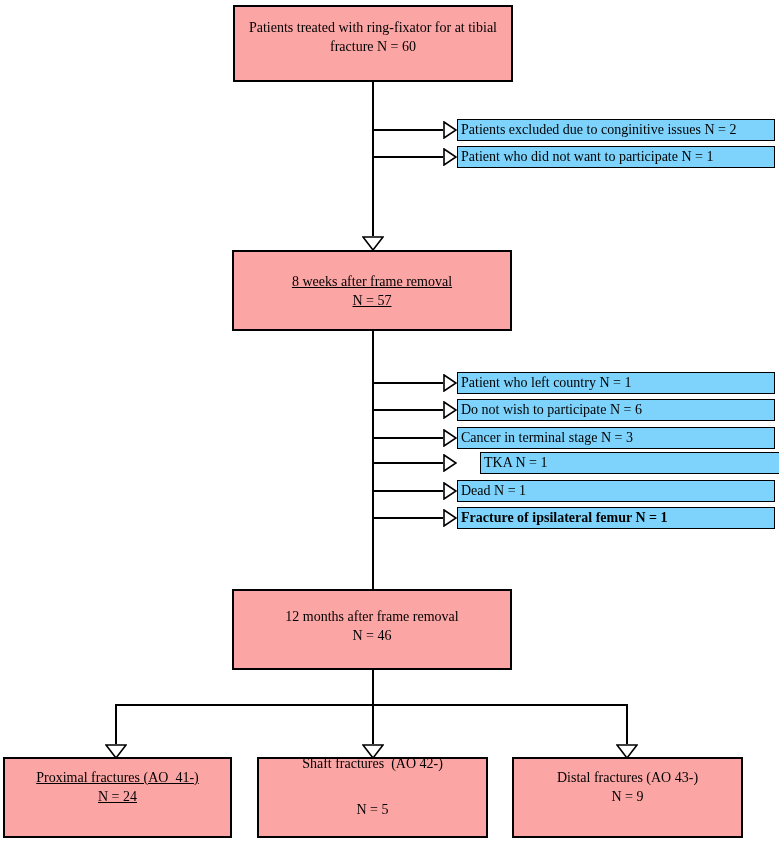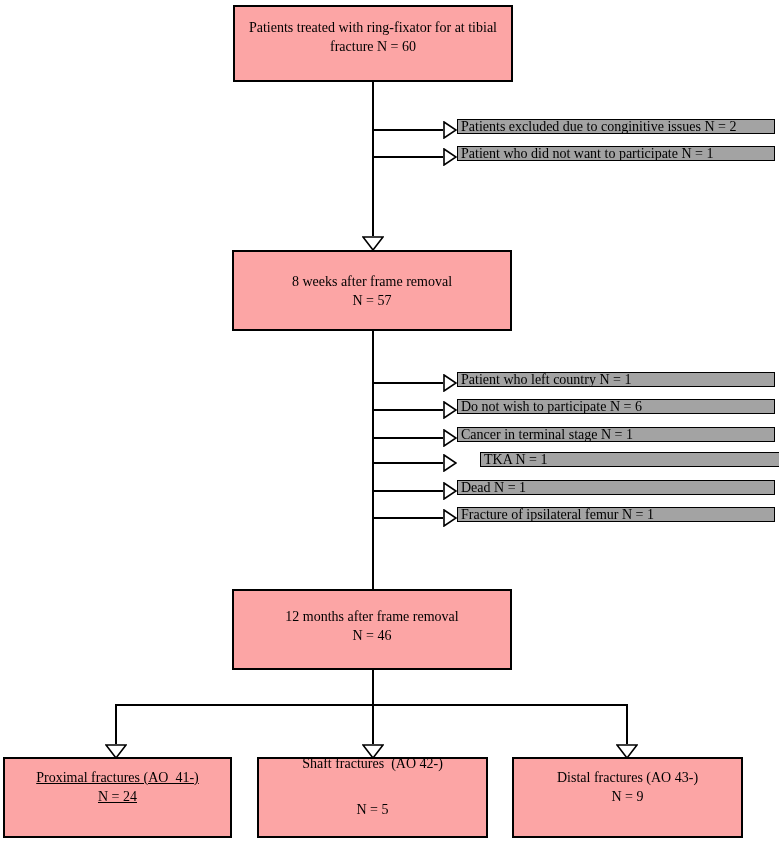--- a/index.html
+++ b/index.html
@@ -9,39 +9,39 @@
   }
   .box {
     position:absolute; box-sizing:border-box; border:2px solid #000000;
     background:#fca5a5; display:flex; flex-direction:column;
     align-items:center; justify-content:center; text-align:center;
     font-size:14px; line-height:19px;
   }
   .box .bl { white-space:pre-wrap; }
   .excl {
     position:absolute; box-sizing:border-box; border:1.5px solid #000000;
-    background:#a3a3a3; font-size:14px; line-height:18px;
+    background:#7dd3fc; font-size:14px; line-height:18px;
     display:flex; align-items:center; padding-left:3px;
-    white-space:pre; overflow:hidden; left:457px; width:318px; height:15px;
+    white-space:pre; overflow:hidden; left:457px; width:318px; height:22px;
   }
   .vl { position:absolute; width:2px; background:#000000; }
   .hl { position:absolute; height:2px; background:#000000; }
   .ar { position:absolute; }
 </style>
 </head>
 <body>
 
 <div class="canvas">
 
   <div class="box" style="left:233px; top:5px; width:280px; height:77px; padding-bottom:13px;">
     <div class="bl">Patients treated with ring-fixator for at tibial</div>
     <div class="bl">fracture N = 60</div>
   </div>
 
-  <div class="box" style="left:232px; top:250px; width:280px; height:81px; padding-bottom:0;">
+  <div class="box" style="left:232px; top:250px; width:280px; height:81px; padding-bottom:0;text-decoration:underline;">
     <div class="bl">8 weeks after frame removal</div>
     <div class="bl">N = 57</div>
   </div>
 
   <div class="box" style="left:232px; top:589px; width:280px; height:81px; padding-bottom:7px;">
     <div class="bl">12 months after frame removal</div>
     <div class="bl">N = 46</div>
   </div>
 
   <div class="box" style="left:3px; top:757px; width:229px; height:81px; padding-bottom:22px;text-decoration:underline;">
@@ -66,29 +66,29 @@
     <span>Patient who did not want to participate N = 1</span>
   </div>
 
   <div class="excl" style="top:372px;align-items:center;">
     <span>Patient who left country N = 1</span>
   </div>
   <div class="excl" style="top:399px;">
     <span>Do not wish to participate N = 6</span>
   </div>
   <div class="excl" style="top:427px;">
-    <span>Cancer in terminal stage N = 1</span>
+    <span>Cancer in terminal stage N = 3</span>
   </div>
   <div class="excl" style="top:452px;margin-left:23px;">
     <span>TKA N = 1</span>
   </div>
   <div class="excl" style="top:480px;">
     <span>Dead N = 1</span>
   </div>
-  <div class="excl" style="top:507px;">
+  <div class="excl" style="top:507px;font-weight:bold;">
     <span>Fracture of ipsilateral femur N = 1</span>
   </div>
 
   <div class="vl" style="left:372px; top:82px;  height:154px;"></div>
   <div class="vl" style="left:372px; top:331px; height:258px;"></div>
   <div class="vl" style="left:372px; top:670px; height:74px;"></div>
   <div class="hl" style="left:115px; top:704px; width:513px;"></div>
   <div class="vl" style="left:115px; top:704px; height:40px;"></div>
   <div class="vl" style="left:626px; top:704px; height:40px;"></div>
 

